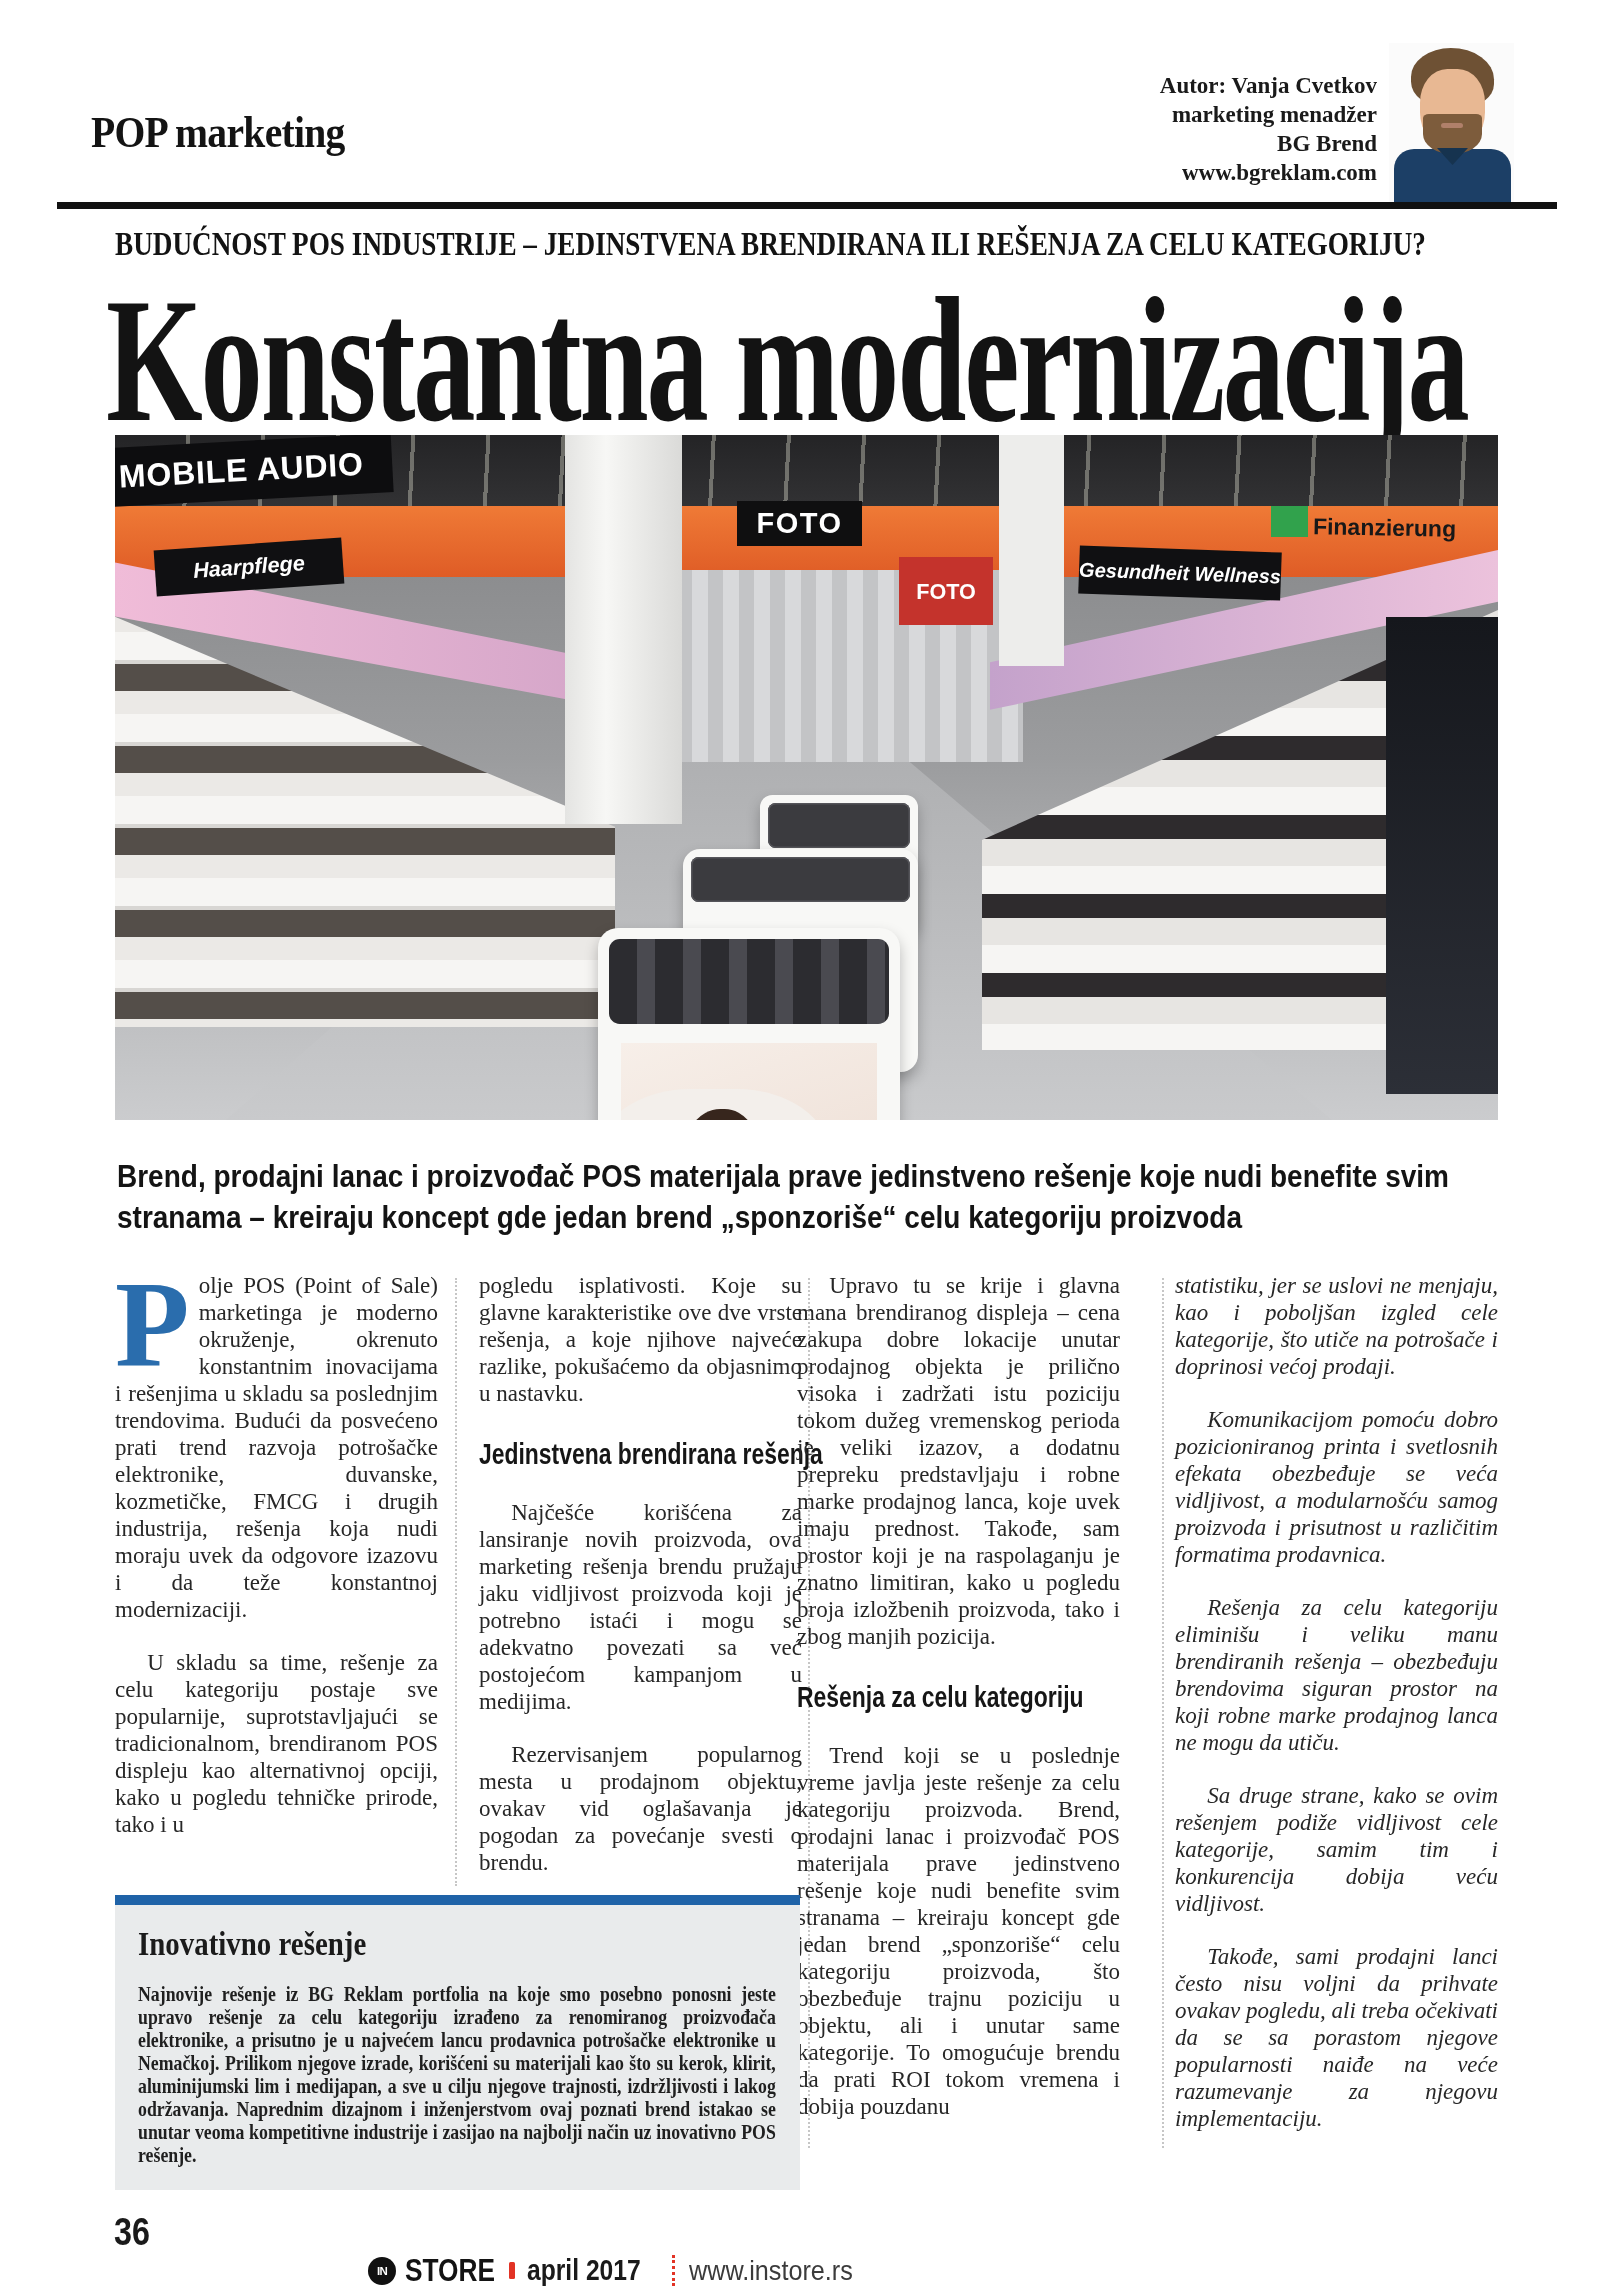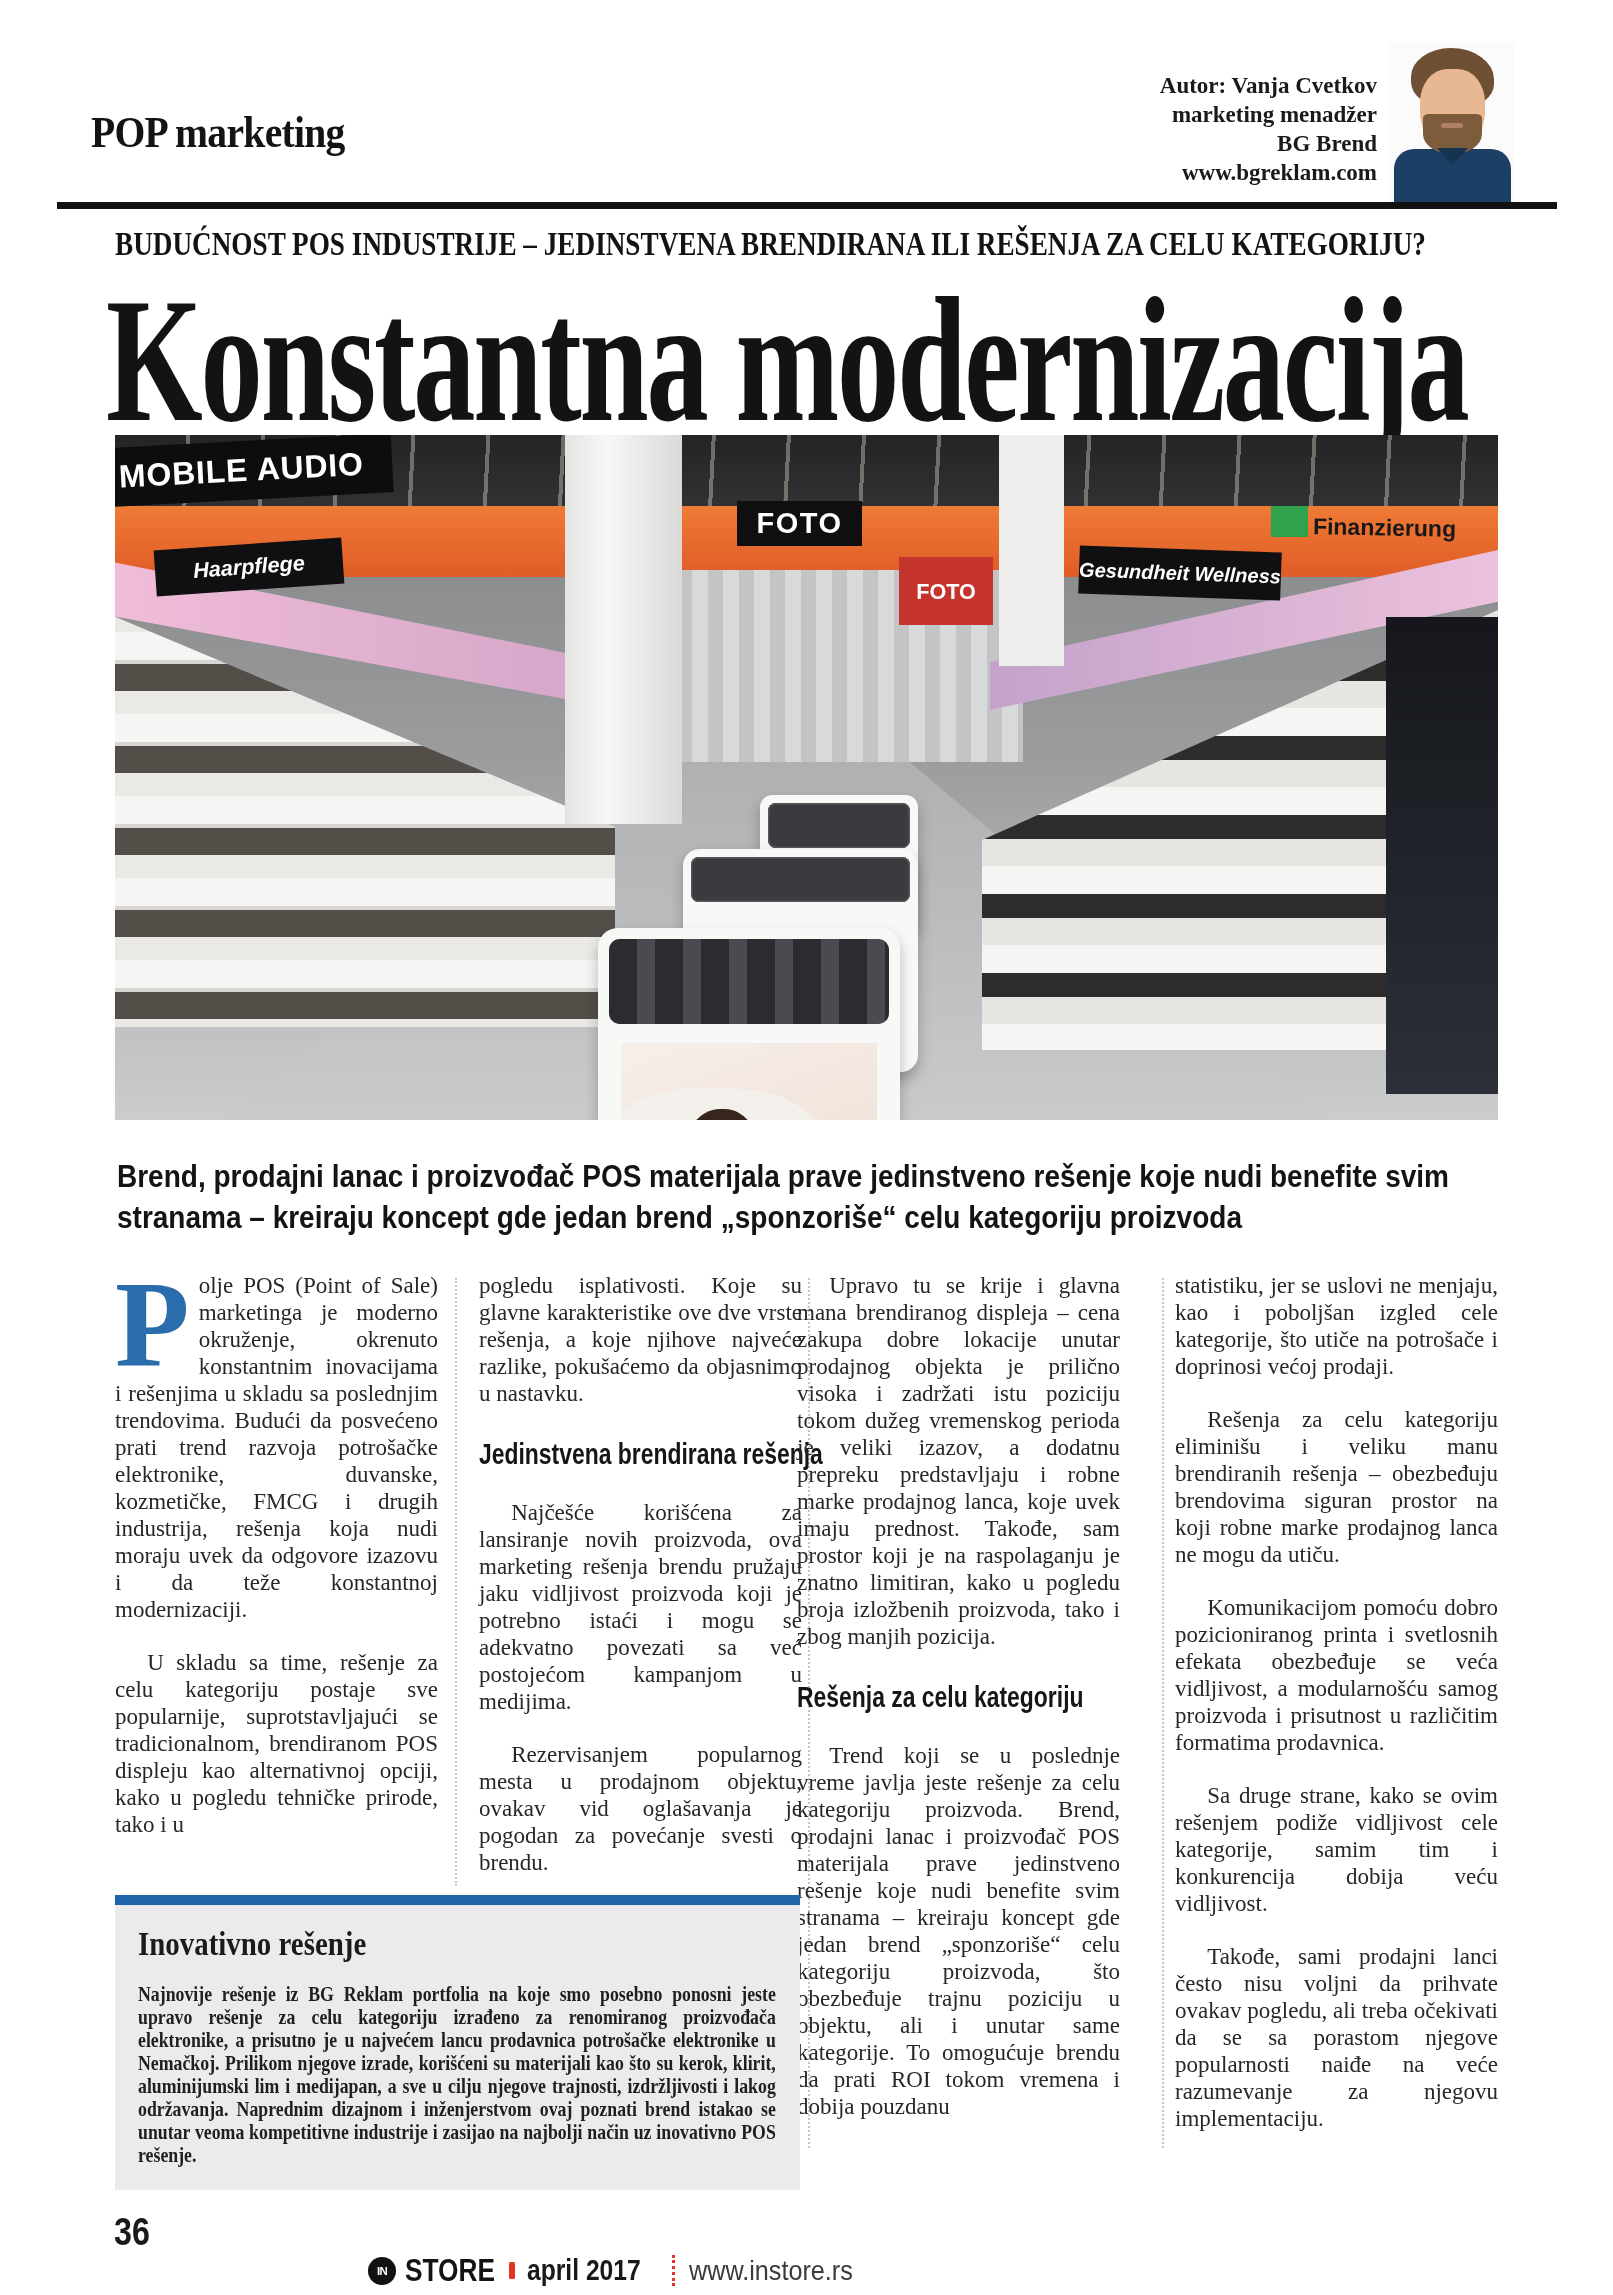--- a/index.html
+++ b/index.html
@@ -96,21 +96,21 @@
     font-family:"Liberation Sans",sans-serif;font-weight:bold;font-size:32px;line-height:41px;color:#141414;}
 
   
   .col{position:absolute;top:1272px;width:323px;font-size:23px;line-height:27px;color:#272727;
     text-align:justify;}
   .col p{margin:0 0 26px 0;text-indent:1.4em;}
   .col p.noindent{text-indent:0;}
   .col1{left:115px;height:622px;}
   .col2{left:479px;height:622px;}
   .col3{left:797px;height:878px;}
-  .col4{left:1175px;height:878px;}
+  .col4{left:1175px;height:878px;font-style:italic;}
   .dropcap{float:left;font-size:122px;line-height:94px;padding:6.2px 9.2px 0 0;color:#2a6dad;
     font-weight:bold;font-family:"Liberation Serif",serif;}
   .subhead{font-family:"Liberation Sans",sans-serif;font-weight:bold;font-size:29px;color:#161616;
     white-space:nowrap;width:408px;transform:scaleX(.79);margin:34px 0 31px 0;text-indent:0;}
   .colsep{position:absolute;top:1278px;height:870px;width:0;border-left:2.3px dotted #c6c6c6;}
   .sep1{left:455px;height:608px;}
   .sep2{left:808px;}
   .sep3{left:1162px;}
 
   
@@ -226,22 +226,22 @@
   </div>
 
   <div class="col col3">
     <p>Upravo tu se krije i glavna mana brendiranog displeja – cena zakupa dobre lokacije unutar prodajnog objekta je prilično visoka i zadržati istu poziciju tokom dužeg vremenskog perioda je veliki izazov, a dodatnu prepreku predstavljaju i robne marke prodajnog lanca, koje uvek imaju prednost. Takođe, sam prostor koji je na raspolaganju je znatno limitiran, kako u pogledu broja izložbenih proizvoda, tako i zbog manjih pozicija.</p>
     <div class="subhead cond">Rešenja za celu kategoriju</div>
     <p>Trend koji se u poslednje vreme javlja jeste rešenje za celu kategoriju proizvoda. Brend, prodajni lanac i proizvođač POS materijala prave jedinstveno rešenje koje nudi benefite svim stranama –  kreiraju koncept gde jedan brend „sponzoriše“ celu kategoriju proizvoda, što obezbeđuje trajnu poziciju u objektu, ali i unutar same kategorije. To omogućuje brendu da prati ROI tokom vremena i dobija pouzdanu</p>
   </div>
 
   <div class="col col4">
     <p class="noindent">statistiku, jer se uslovi ne menjaju, kao i poboljšan izgled cele kategorije, što utiče na potrošače i doprinosi većoj prodaji.</p>
+    <p>Komunikacijom pomoću dobro pozicioniranog printa i svetlosnih efekata obezbeđuje se veća vidljivost, a modularnošću samog proizvoda i prisutnost u različitim formatima prodavnica.</p>
     <p>Rešenja za celu kategoriju eliminišu i veliku manu brendiranih rešenja – obezbeđuju brendovima siguran prostor na koji robne marke prodajnog lanca ne mogu da utiču.</p>
-    <p>Komunikacijom pomoću dobro pozicioniranog printa i svetlosnih efekata obezbeđuje se veća vidljivost, a modularnošću samog proizvoda i prisutnost u različitim formatima prodavnica.</p>
     <p>Sa druge strane, kako se ovim rešenjem podiže vidljivost cele kategorije, samim tim i konkurencija dobija veću vidljivost.</p>
     <p>Takođe, sami prodajni lanci često nisu voljni da prihvate ovakav pogledu, ali treba očekivati da se sa porastom njegove popularnosti naiđe na veće razumevanje za njegovu implementaciju.</p>
   </div>
 
   <div class="infobox">
     <div class="infobox-bar"></div>
     <div class="infobox-body">
       <div class="infobox-title cond">Inovativno rešenje</div>
       <div class="infobox-text cond">Najnovije rešenje iz BG Reklam portfolia na koje smo posebno ponosni jeste upravo rešenje za celu kategoriju izrađeno za renomiranog proizvođača elektronike, a prisutno je u najvećem lancu prodavnica potrošačke elektronike u Nemačkoj. Prilikom njegove izrade, korišćeni su materijali kao što su kerok, klirit, aluminijumski lim i medijapan, a sve u cilju njegove trajnosti, izdržljivosti i lakog održavanja. Naprednim dizajnom i inženjerstvom ovaj poznati brend istakao se unutar veoma kompetitivne industrije i zasijao na najbolji način uz inovativno POS rešenje.</div>
     </div>

